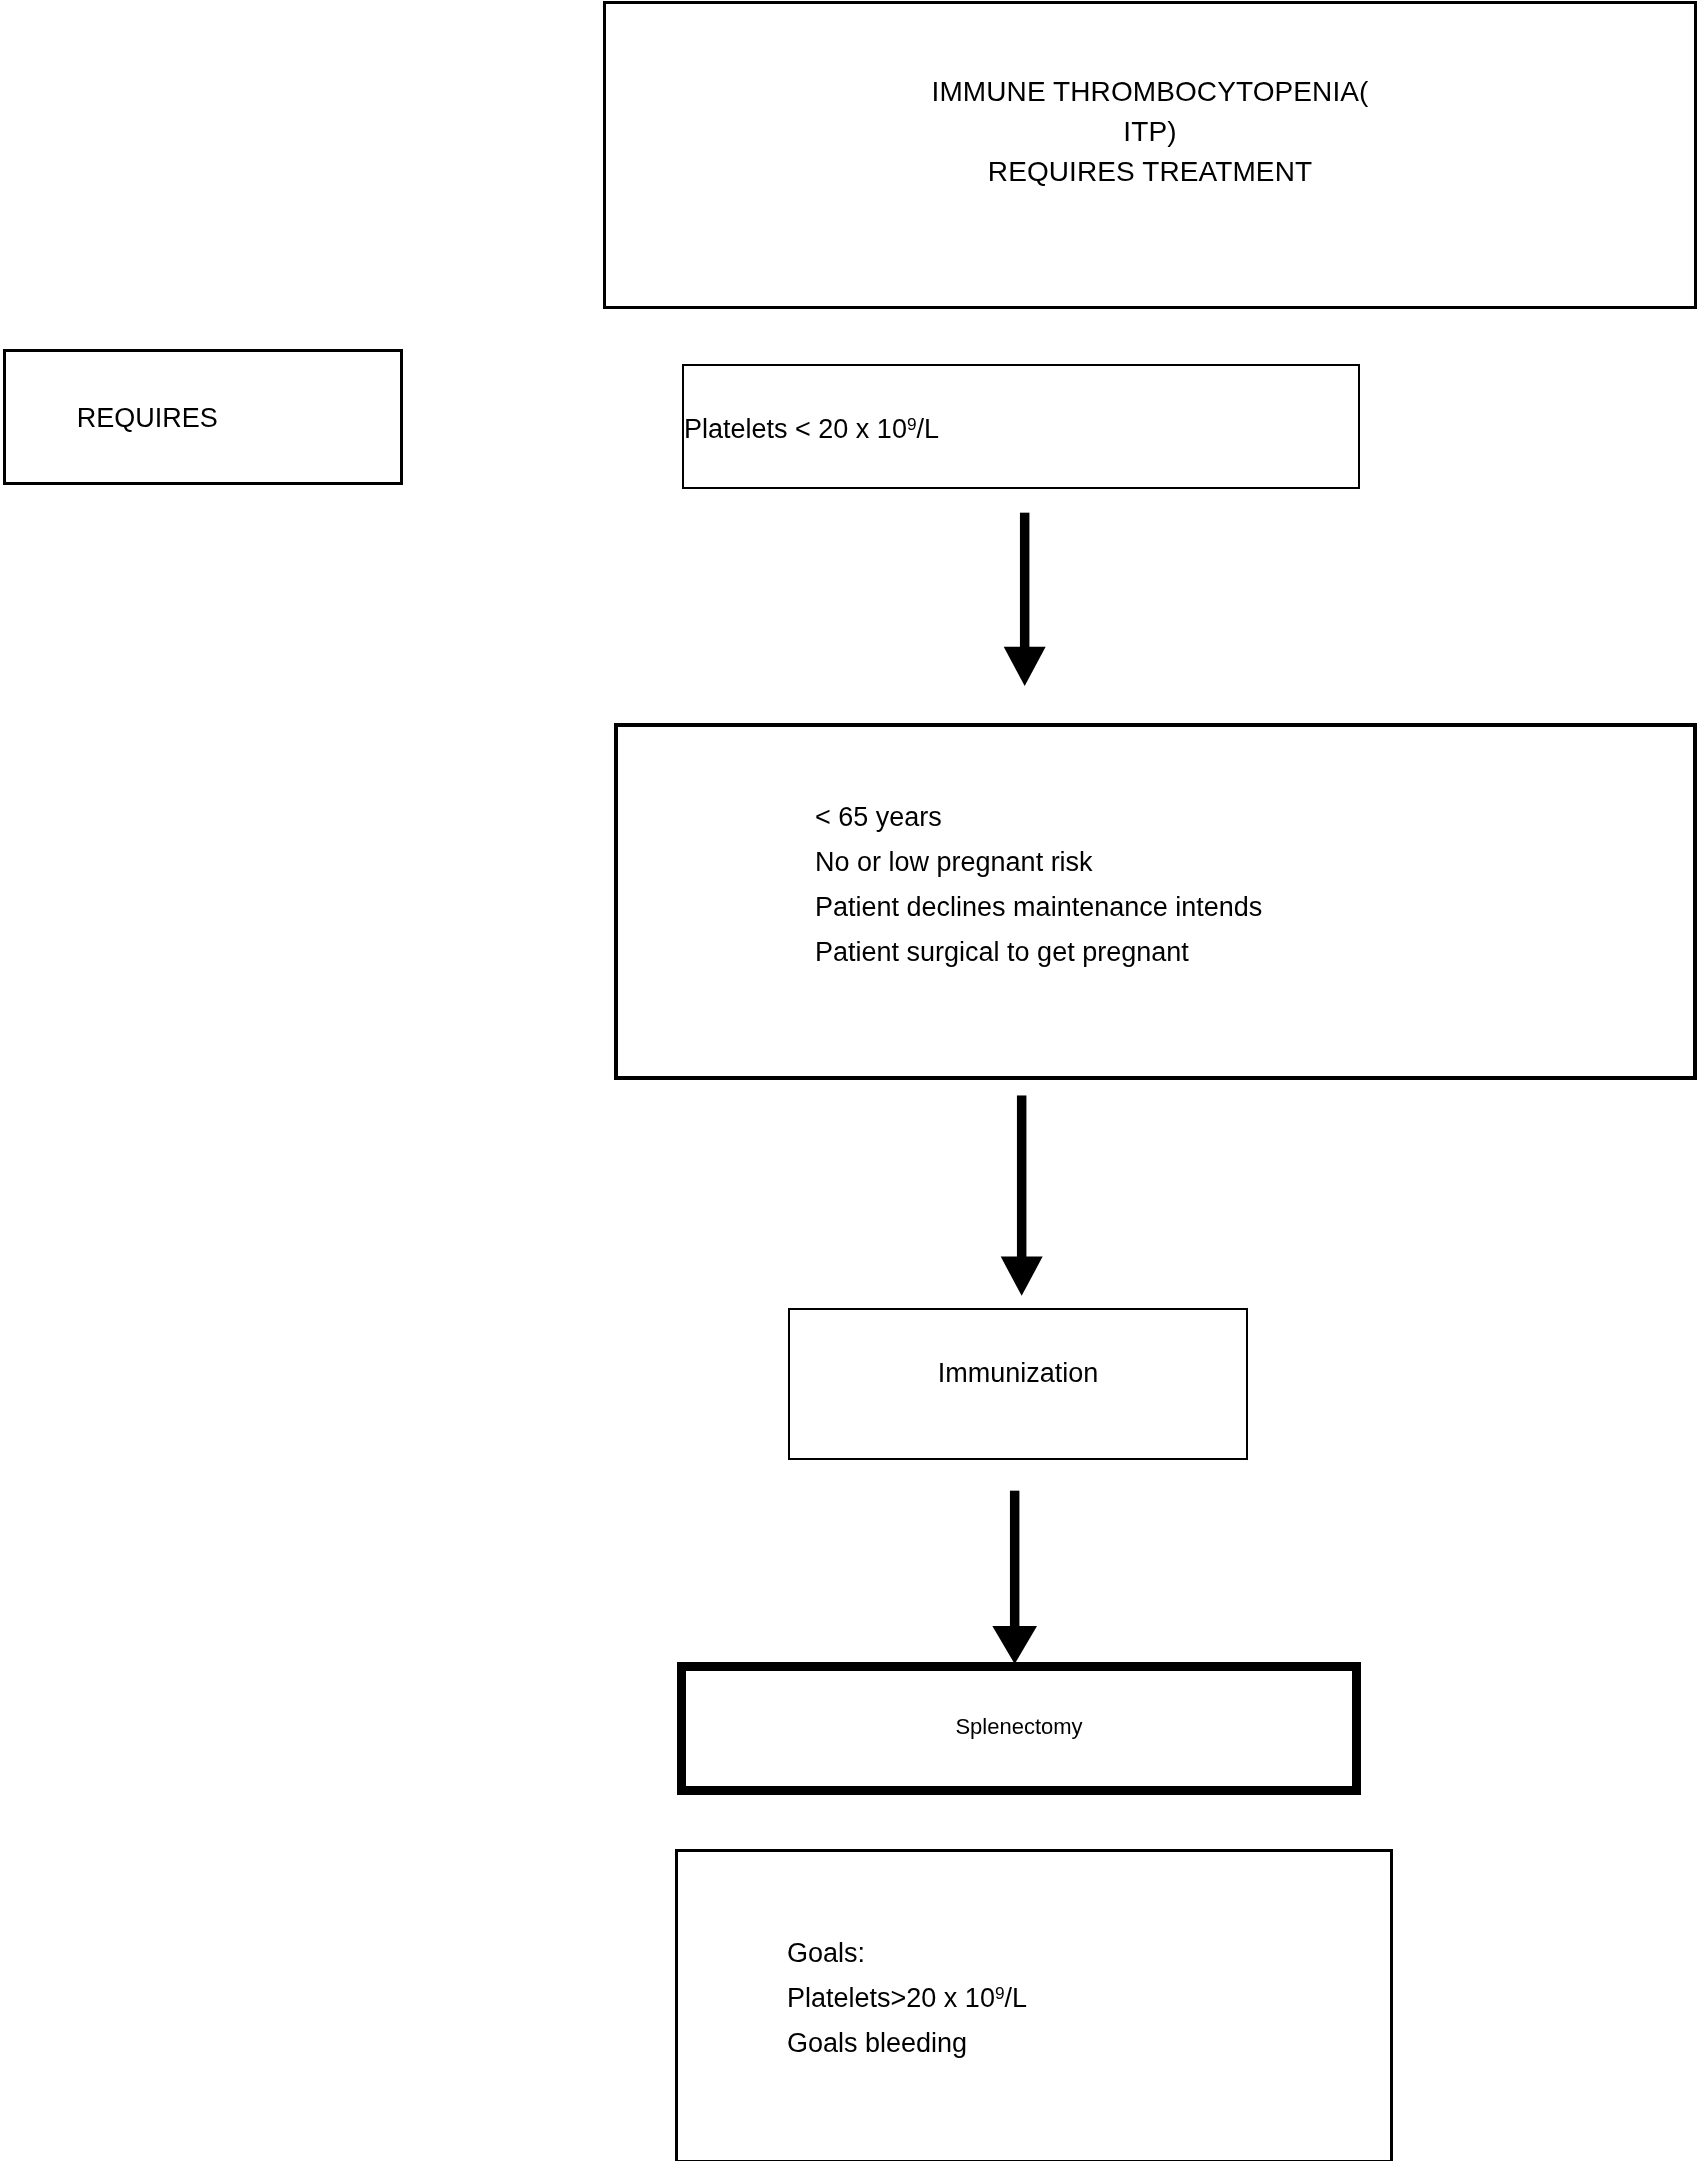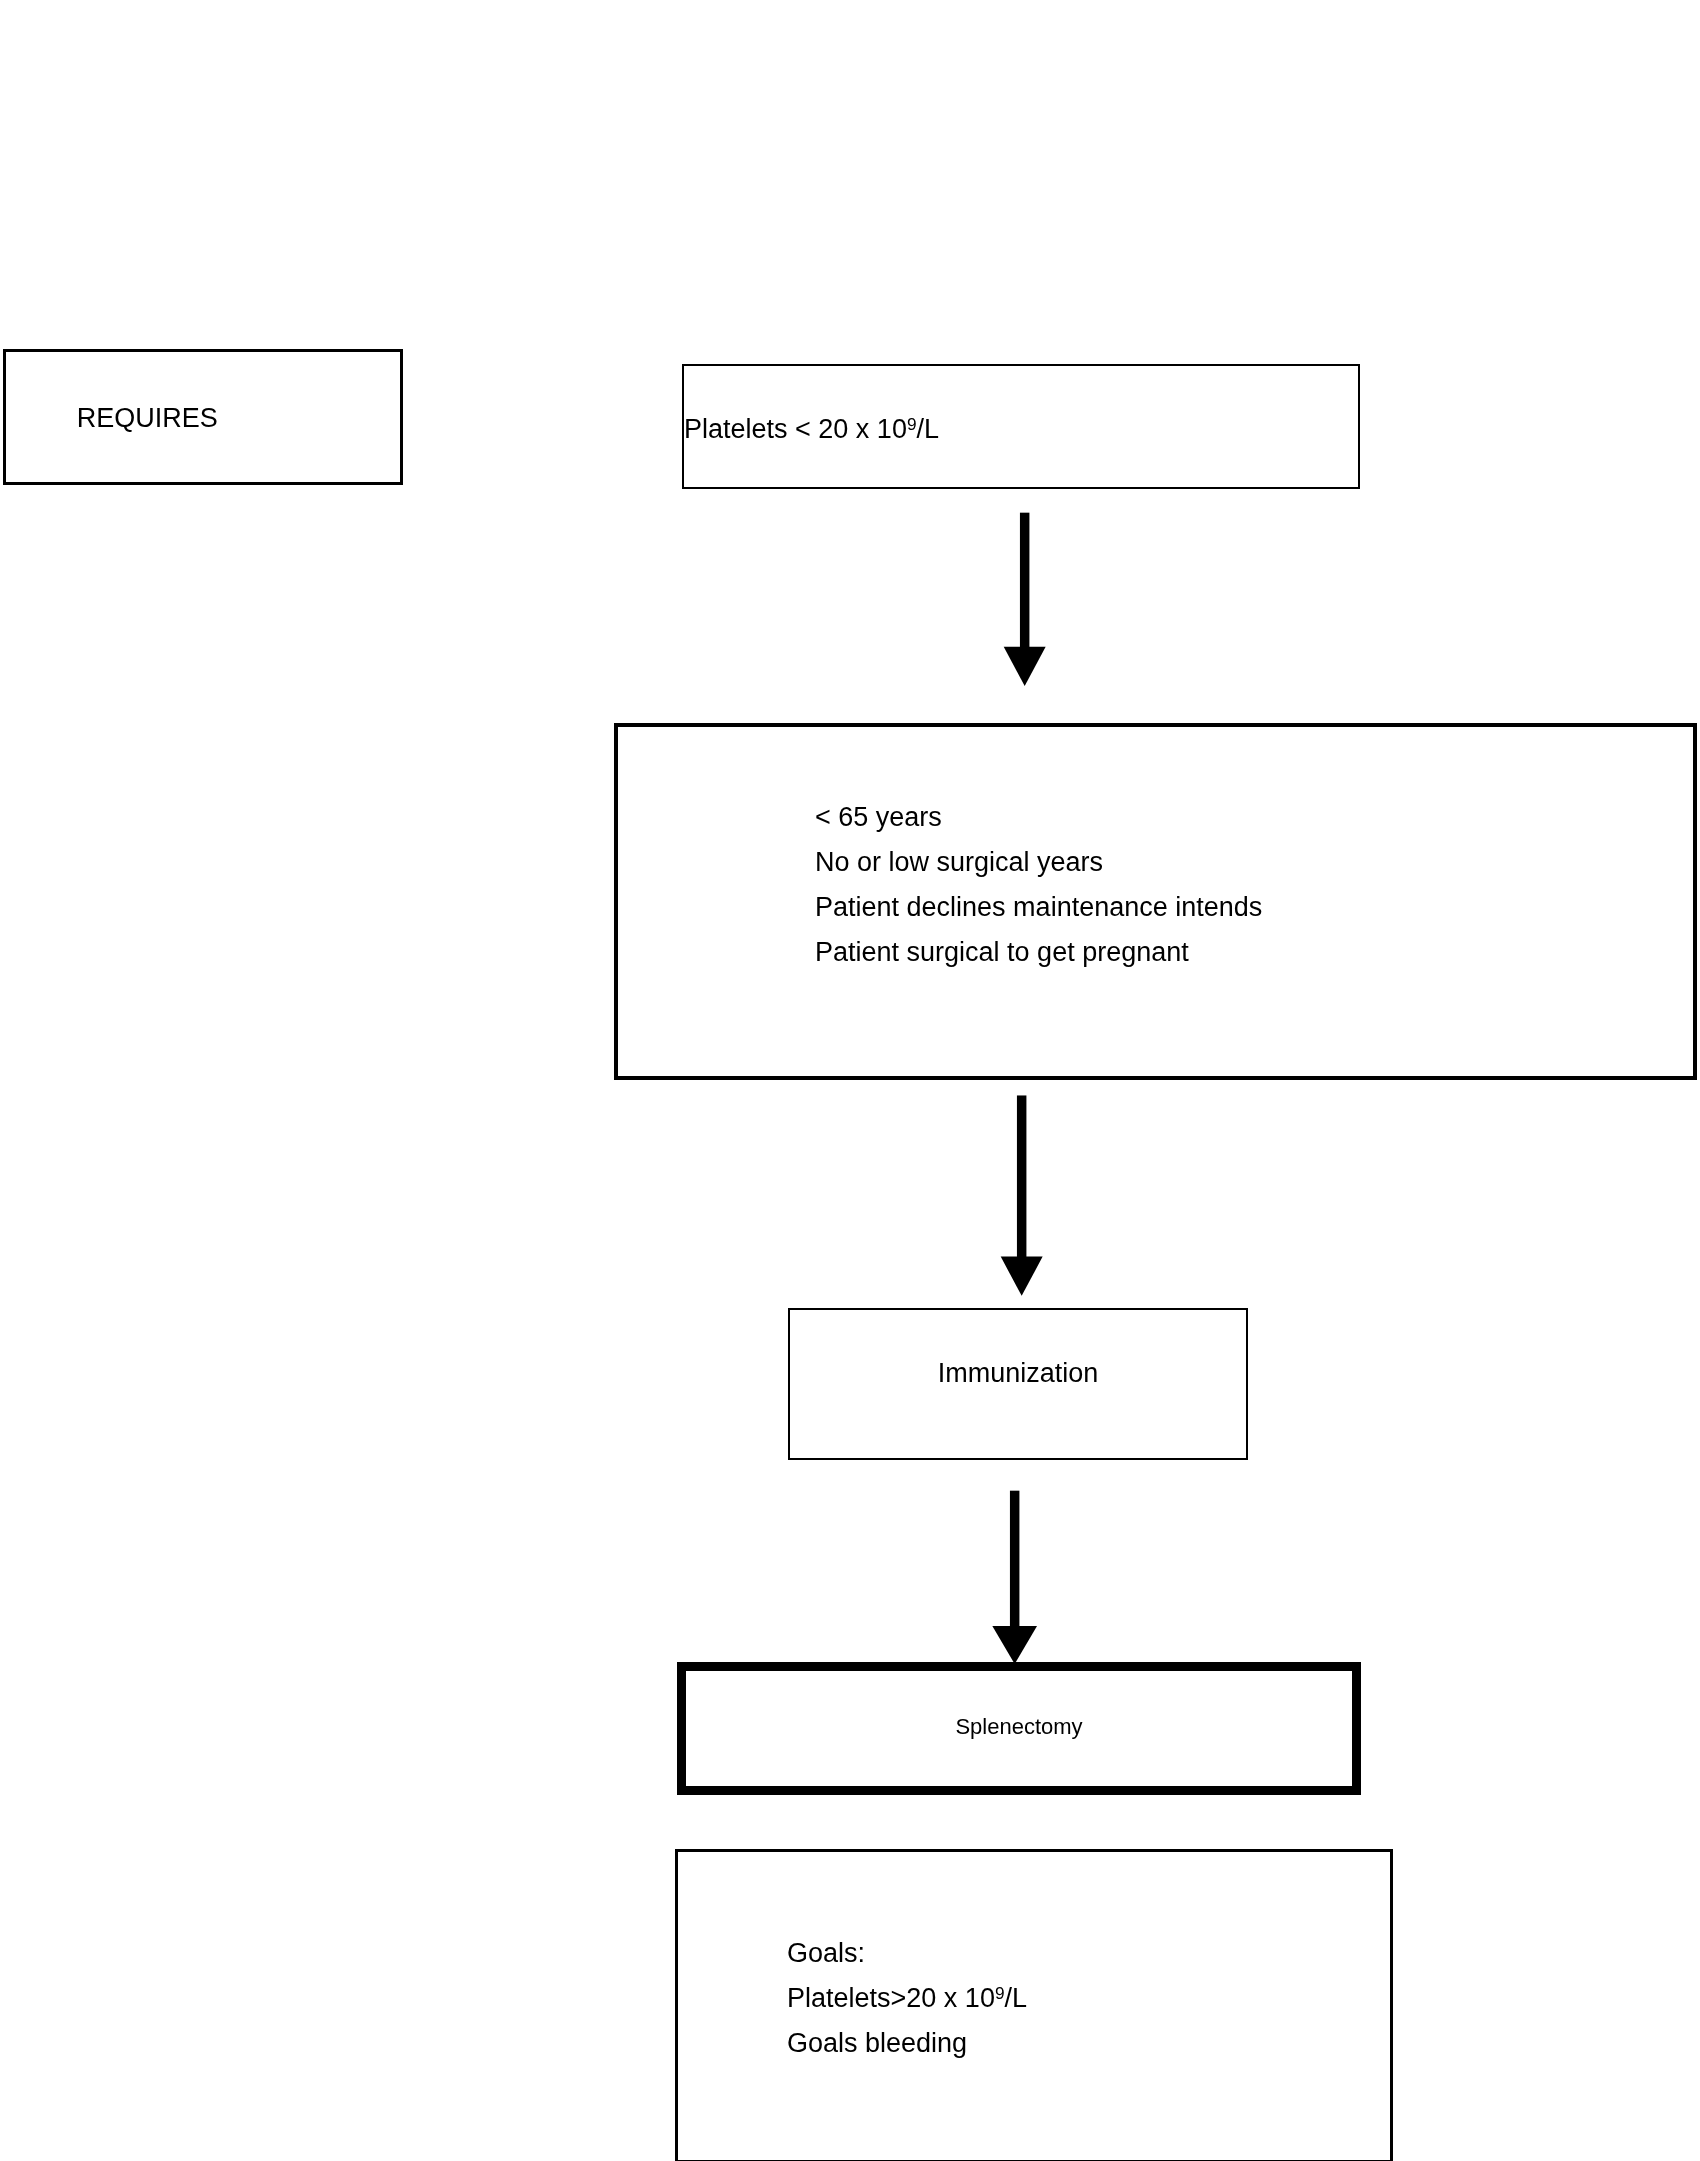--- a/index.html
+++ b/index.html
@@ -115,36 +115,39 @@
   }
   .a1 { left: 980px; top: 512px;  width: 88px; height: 176px; }
   .a2 { left: 977px; top: 1095px; width: 88px; height: 204px; }
   .a3 { left: 970px; top: 1490px; width: 88px; height: 176px; }
 </style>
 </head>
 <body>
 
 <div id="canvas">
 
+  <div class="node n-title">
+    <div class="node-text t-title"><span>IMMUNE THROMBOCYTOPENIA(</span><br><span>ITP)</span><br><span>REQUIRES TREATMENT</span></div>
+  </div>
 
   <div class="node n-chronic">
     <div class="node-text t-chronic">REQUIRES</div>
   </div>
 
   <div class="node n-platelets">
     <div class="node-text t-platelets"><span>Platelets &lt; 20 x 10</span><sup>9</sup><span>/L</span></div>
   </div>
 
   <svg class="arrow a1" viewBox="0 0 130 258">
     <rect x="59" y="0" width="14" height="200" fill="#000000"></rect>
     <polygon points="35,198 97,198 66,256" fill="#000000"></polygon>
   </svg>
 
   <div class="node n-criteria">
-    <div class="node-text t-criteria"><span>&lt; 65 years</span><br><span>No or low surgical years</span><br><span>Patient declines maintenance intends</span><br><span>Patient surgical to get pregnant</span></div>
+    <div class="node-text t-criteria"><span>&lt; 65 years</span><br><span>No or low pregnant risk</span><br><span>Patient declines maintenance intends</span><br><span>Patient surgical to get pregnant</span></div>
   </div>
 
   <svg class="arrow a2" viewBox="0 0 130 300">
     <rect x="59" y="0" width="14" height="240" fill="#000000"></rect>
     <polygon points="35,238 97,238 66,296" fill="#000000"></polygon>
   </svg>
 
   <div class="node n-immunization">
     <div class="node-text t-immunization">Immunization</div>
   </div>

